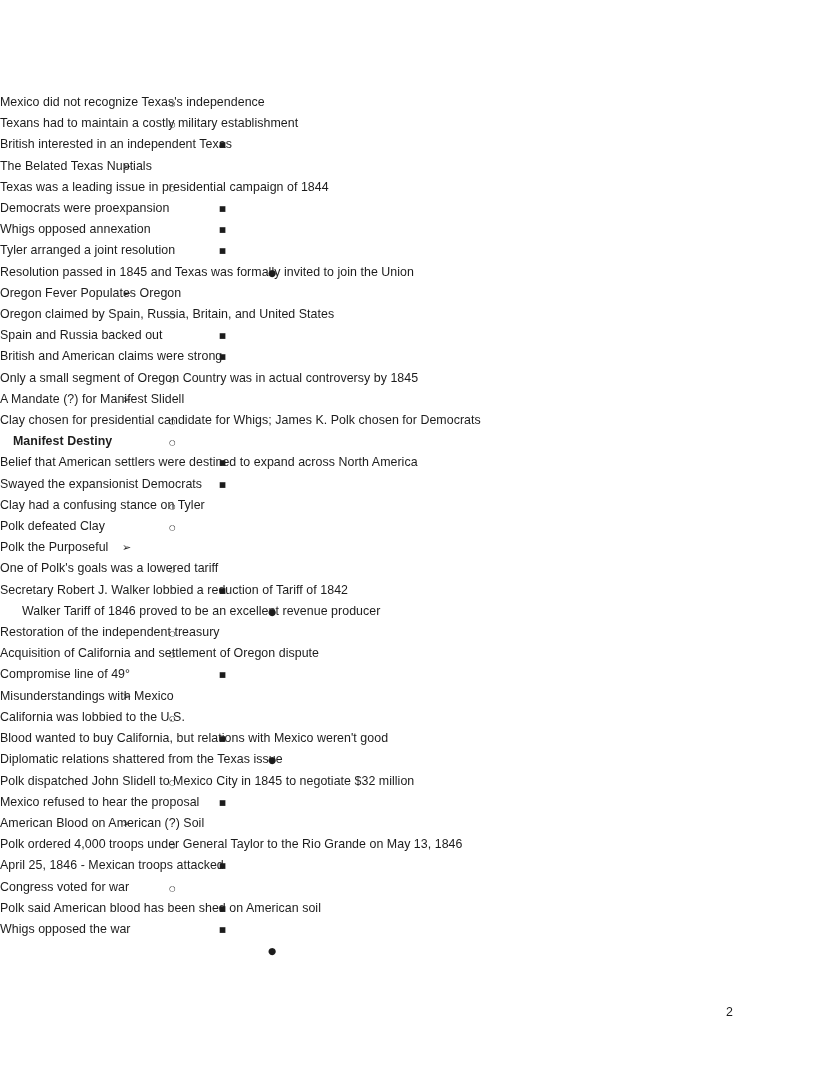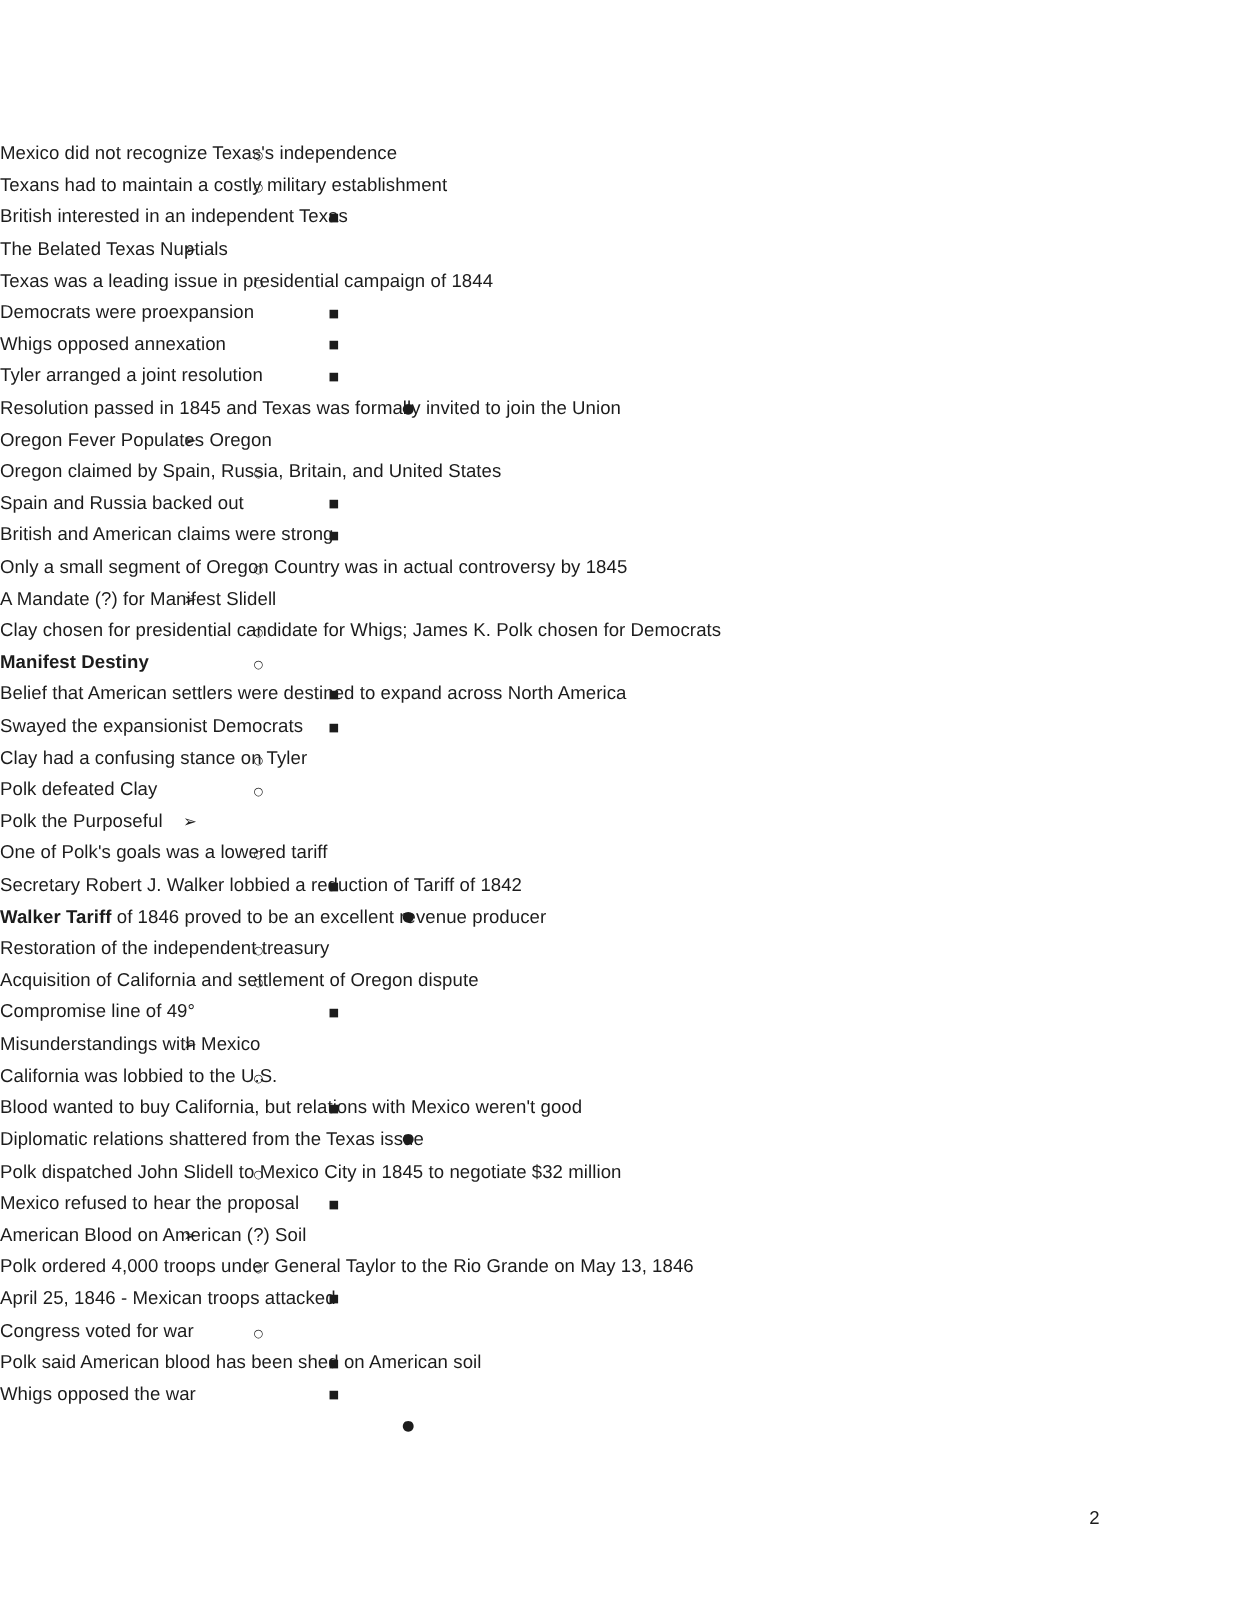--- a/index.html
+++ b/index.html
@@ -75,22 +75,22 @@
     line-height: 22px;
   }
   
   li.lvl4 { padding-left: 292px; }
   li.lvl4 > .bullet {
     left: 268px;
     font-size: 9.5px;
     line-height: 21px;
   }
 
-  li .txt b, li .txt strong { font-weight: bold; }
-  li.bold > .txt { font-weight: bold; }
+  li .txt b, li .txt strong { font-weight: normal; padding-left: 22px; }
+  li.bold > .txt { font-weight: bold; padding-left: 13px; }
 
   .page-number {
     position: absolute;
     right: 95px;
     top: 1004px;
     font-size: 12.4px;
     line-height: 16px;
     color: #1c1c1c;
   }
 </style>

